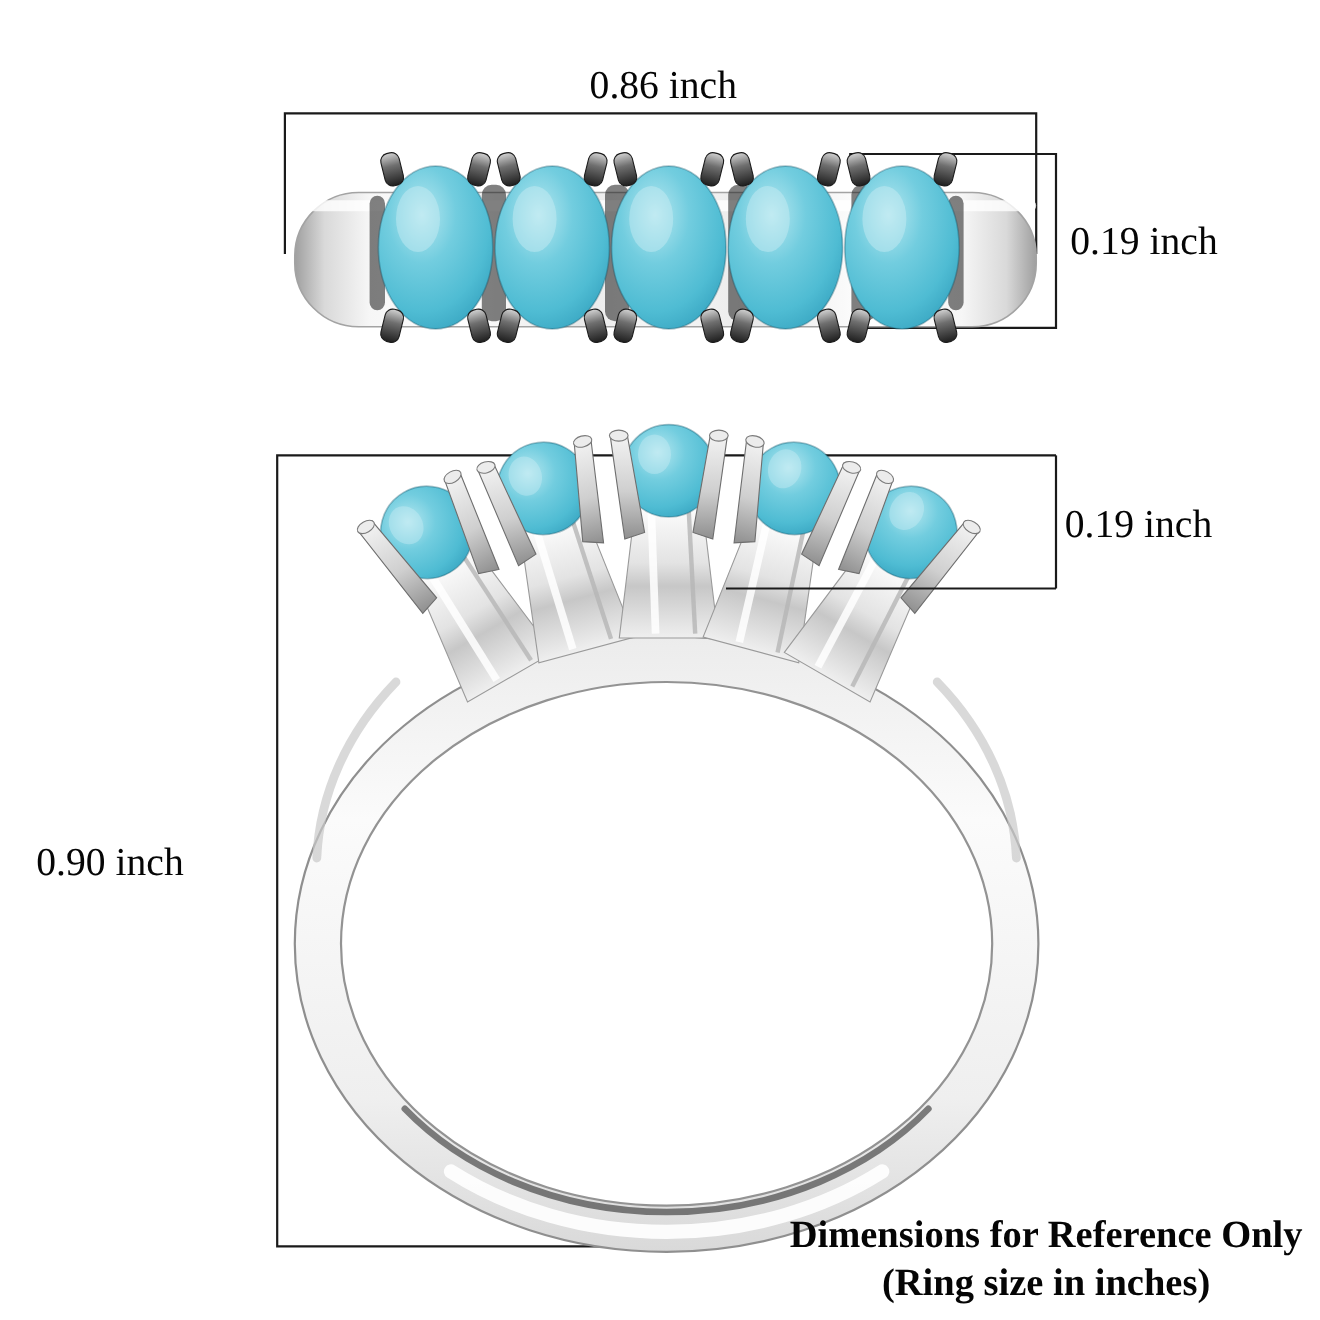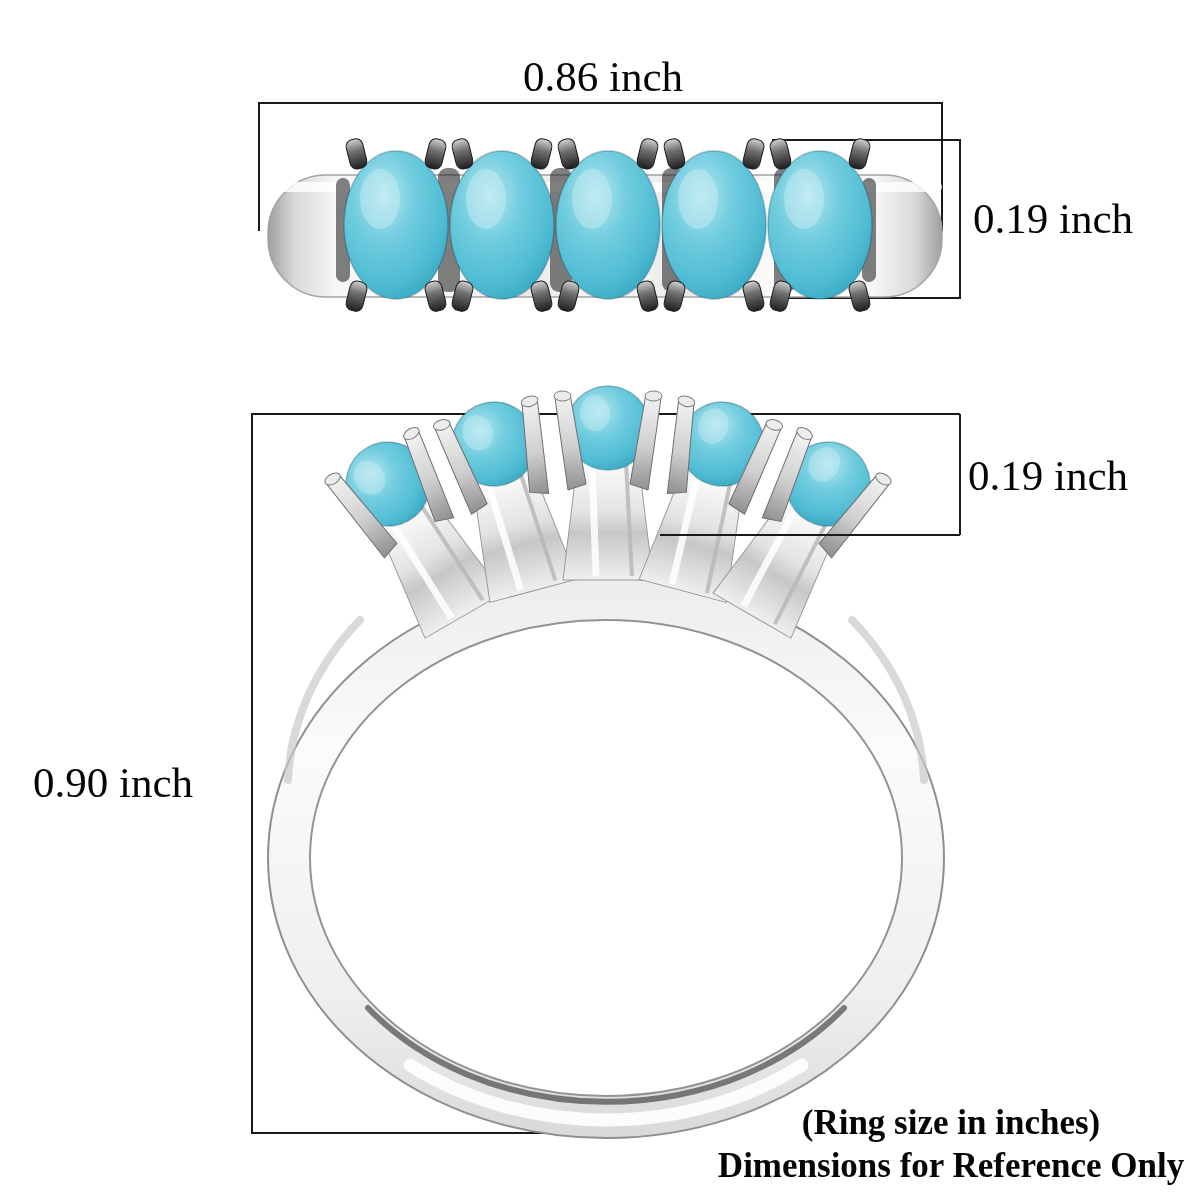--- a/index.html
+++ b/index.html
@@ -2,21 +2,21 @@
 <html><head>
 <meta charset="utf-8">
 <style>
   html,body{margin:0;padding:0;background:#ffffff;}
   .canvas{
     position:relative;width:1200px;height:1200px;background:#ffffff;
     overflow:hidden;font-family:"Liberation Serif", serif;
   }
   .canvas svg{position:absolute;left:0;top:0;}
   .dim-label{
-    position:absolute;color:#050505;font-size:43px;line-height:42px;
+    position:absolute;color:#050505;font-size:36px;line-height:42px;
     white-space:nowrap;font-family:"Liberation Serif", serif;
   }
   .center-x{transform:translateX(-50%);}
   .footnote{
     position:absolute;left:951px;top:1101px;transform:translateX(-50%);
     text-align:center;color:#050505;font-weight:bold;font-size:35px;line-height:43px;
     white-space:nowrap;font-family:"Liberation Serif", serif;
   }
 </style>
 </head>
@@ -143,17 +143,17 @@
 
   <div class="dim-label center-x" style="left:603px;top:56px;">0.86 inch</div>
 
   <div class="dim-label" style="left:973px;top:198px;">0.19 inch</div>
 
   <div class="dim-label" style="left:968px;top:455px;">0.19 inch</div>
 
   <div class="dim-label" style="left:33px;top:762px;width:210px;">0.90 inch</div>
 
   <div class="footnote">
+    <div>Dimensions for Reference Only</div>
     <div>(Ring size in inches)</div>
-    <div>Dimensions for Reference Only</div>
   </div>
 
 </div>
 
 </body></html>

